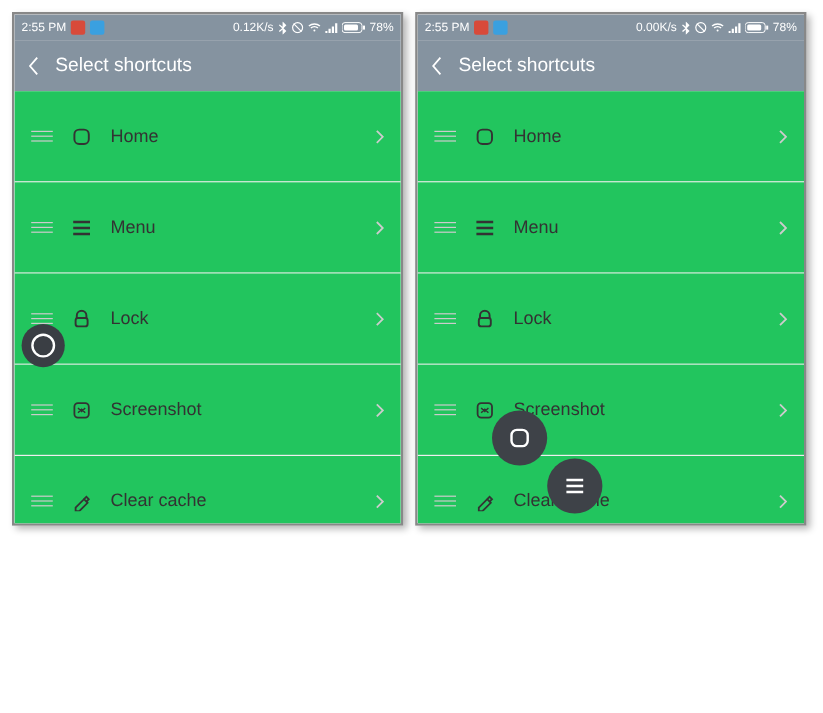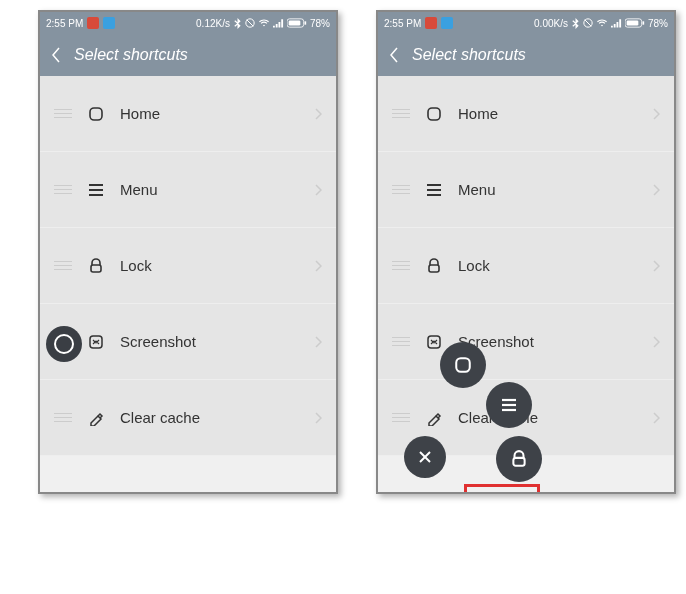--- a/index.html
+++ b/index.html
@@ -7,27 +7,26 @@
     width: 686px;
     height: 594px;
     background: #fff;
     font-family: -apple-system, Helvetica, Arial, sans-serif;
     padding: 10px;
     display: flex;
     gap: 10px;
   }
   .phone {
     width: 326px;
-    height: 484px;
+    height: 428px;
     border: 2px solid #888;
     box-shadow: 3px 3px 6px rgba(0,0,0,0.3);
     background: #f8f8f8;
     position: relative;
     overflow: hidden;
-    margin-left: 28px;
   }
   .statusbar {
     height: 22px;
     background: #8593a0;
     color: #fff;
     font-size: 10px;
     display: flex;
     align-items: center;
     padding: 0 6px;
     justify-content: space-between;
@@ -39,32 +38,31 @@
   .dot-blue { background: #3aa0e0; }
   .header {
     height: 42px;
     background: #8593a0;
     color: #fff;
     display: flex;
     align-items: center;
     padding: 0 10px;
     font-size: 16px;
     gap: 12px;
-    font-style: italic;
   }
   .list {
     background: #fff;
   }
   .row {
     height: 76px;
     display: flex;
     align-items: center;
     padding: 0 14px;
     border-bottom: 1px solid #eee;
-    background: #e5e5e5;
+    background: #22c55e;
     gap: 14px;
     position: relative;
   }
   .drag-handle {
     width: 18px;
     display: flex;
     flex-direction: column;
     gap: 3px;
   }
   .drag-handle span {

